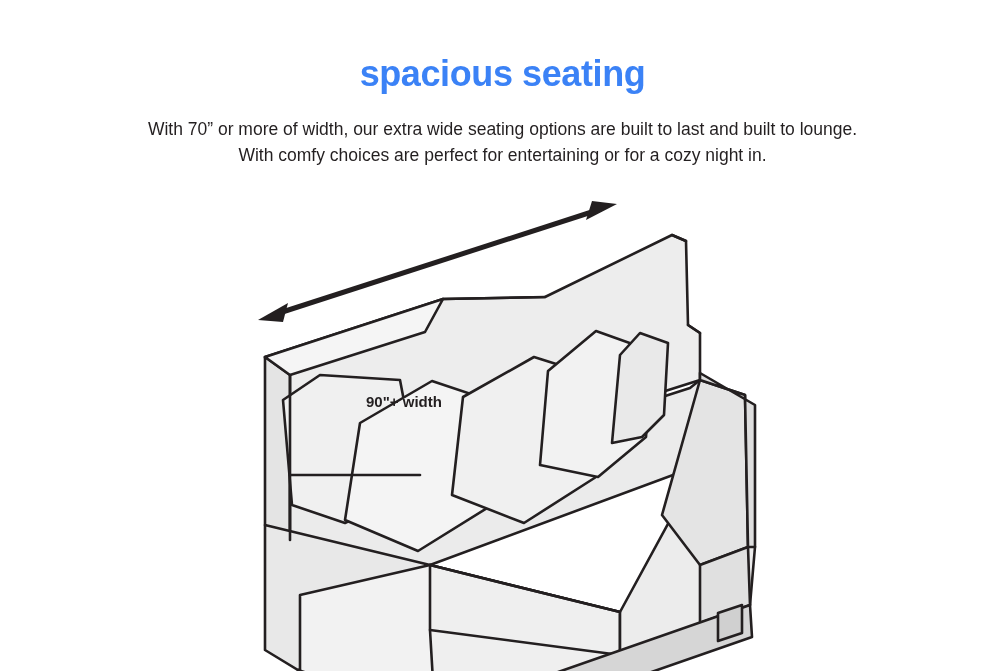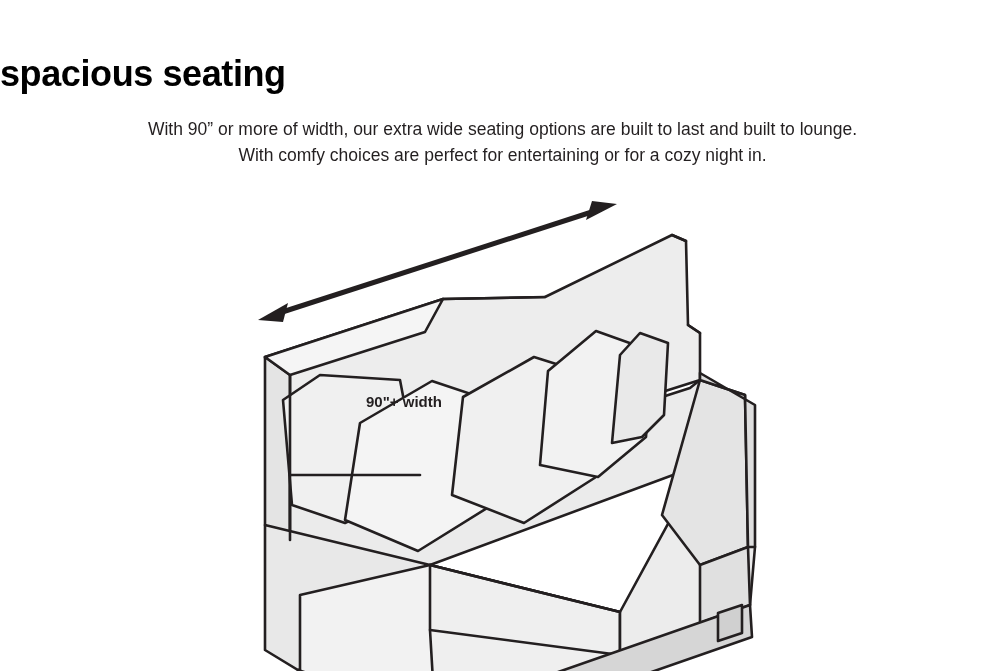--- a/index.html
+++ b/index.html
@@ -19,25 +19,25 @@
     position: relative;
     width: 1005px;
     height: 671px;
     background: #ffffff;
   }
   .headline {
     position: absolute;
     top: 52px;
     left: 0;
     width: 1005px;
-    text-align: left;
+    text-align: center;
     font-size: 36px;
     font-weight: bold;
     letter-spacing: -0.4px;
-    color: #000000;
+    color: #3b82f6;
     line-height: 44px;
   }
   .subcopy {
     position: absolute;
     top: 116px;
     left: 0;
     width: 1005px;
     text-align: center;
     font-size: 17.5px;
     font-weight: normal;
@@ -65,21 +65,21 @@
   }
 </style>
 </head>
 <body>
 
 <div class="page">
 
   <div class="headline">spacious seating</div>
 
   <div class="subcopy">
-    <span class="line">With 90” or more of width, our extra wide seating options are built to last and built to lounge.</span>
+    <span class="line">With 70” or more of width, our extra wide seating options are built to last and built to lounge.</span>
     <span class="line">With comfy choices are perfect for entertaining or for a cozy night in.</span>
   </div>
 
   <div class="illustration">
     <svg width="1005" height="496" viewBox="0 0 1005 496">
 
       <g>
         <line x1="273" y1="140" x2="601" y2="34" stroke="#231f20" stroke-width="5"></line>
         <polygon points="258,145 288,128 283,147" fill="#231f20"></polygon>
         <polygon points="617,29 586,45 592,26" fill="#231f20"></polygon>

